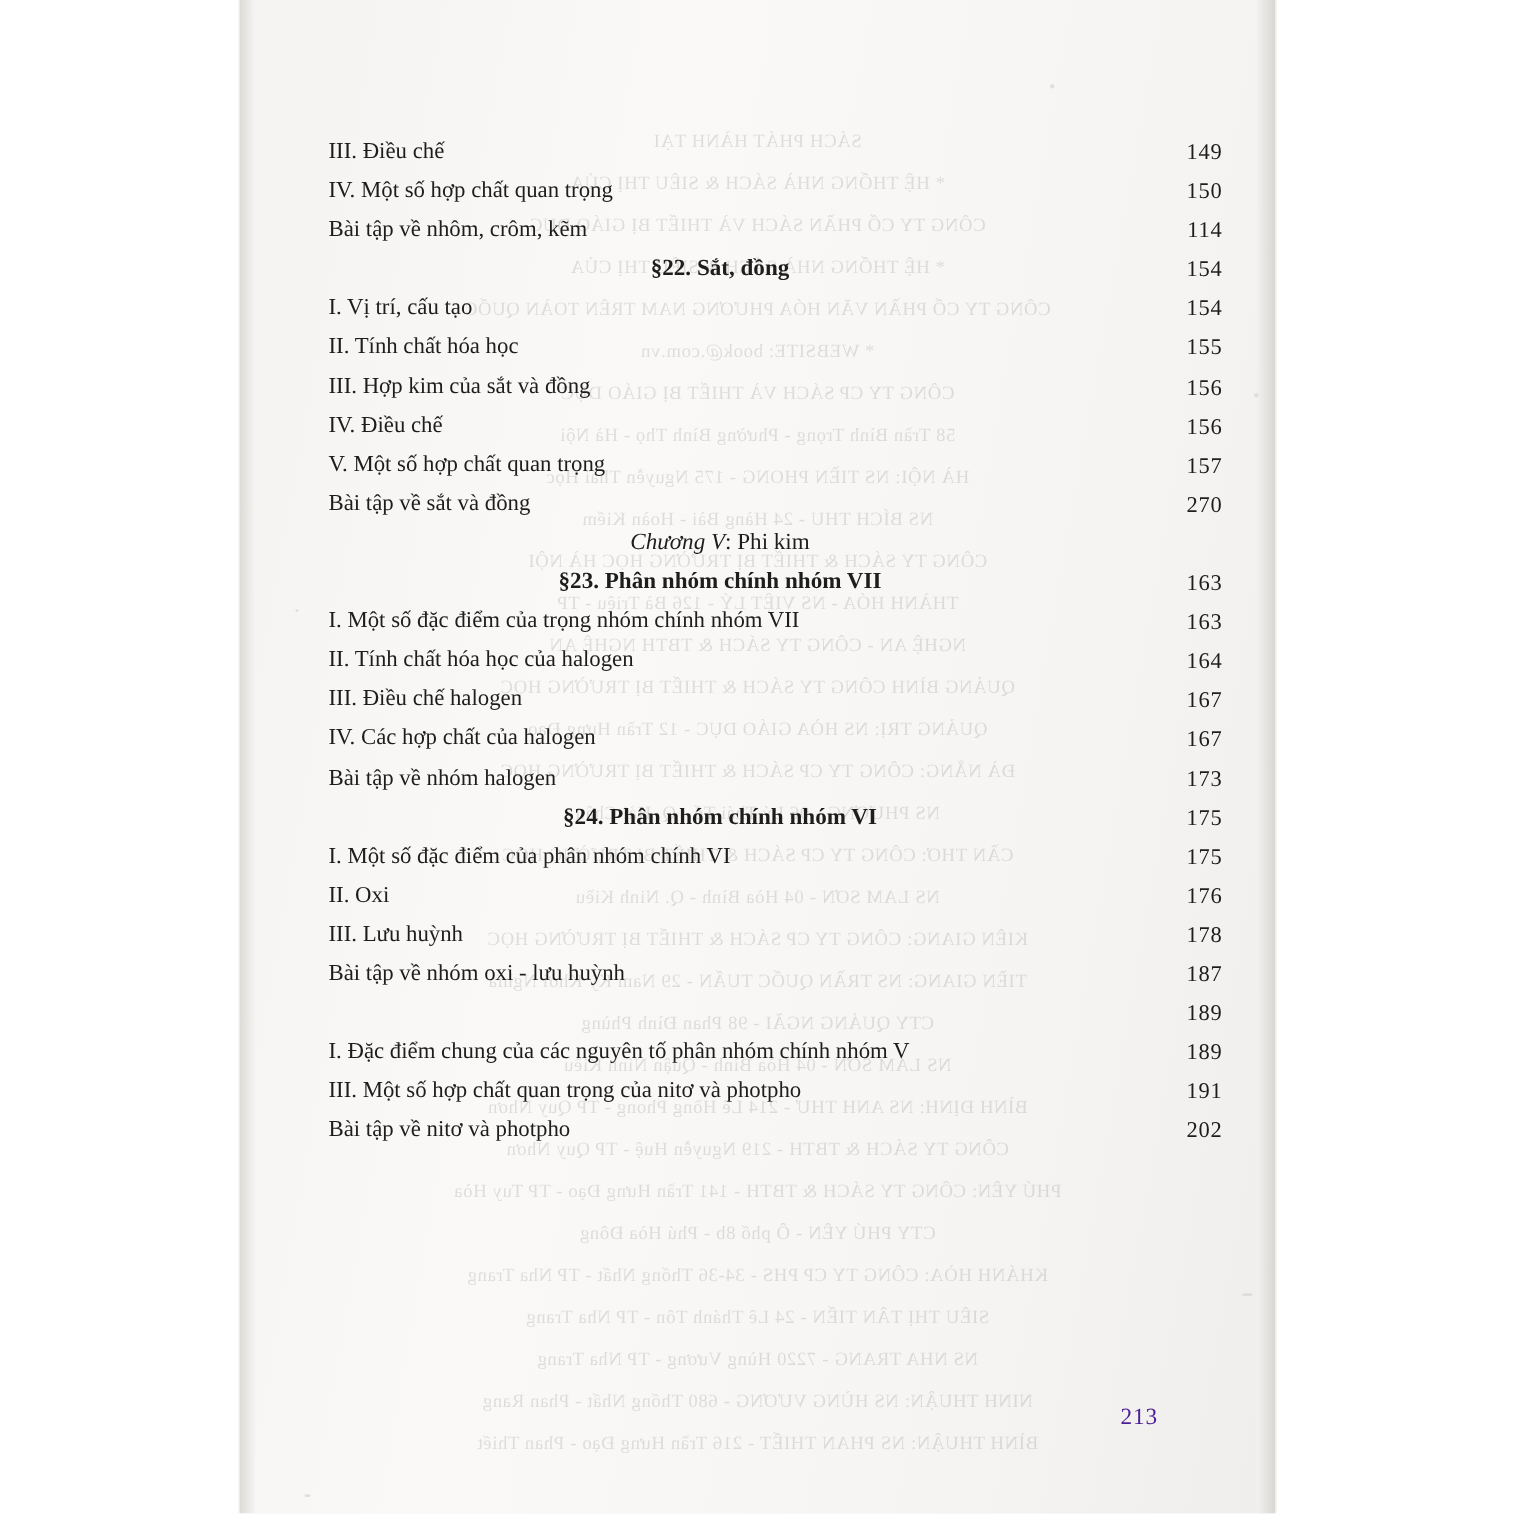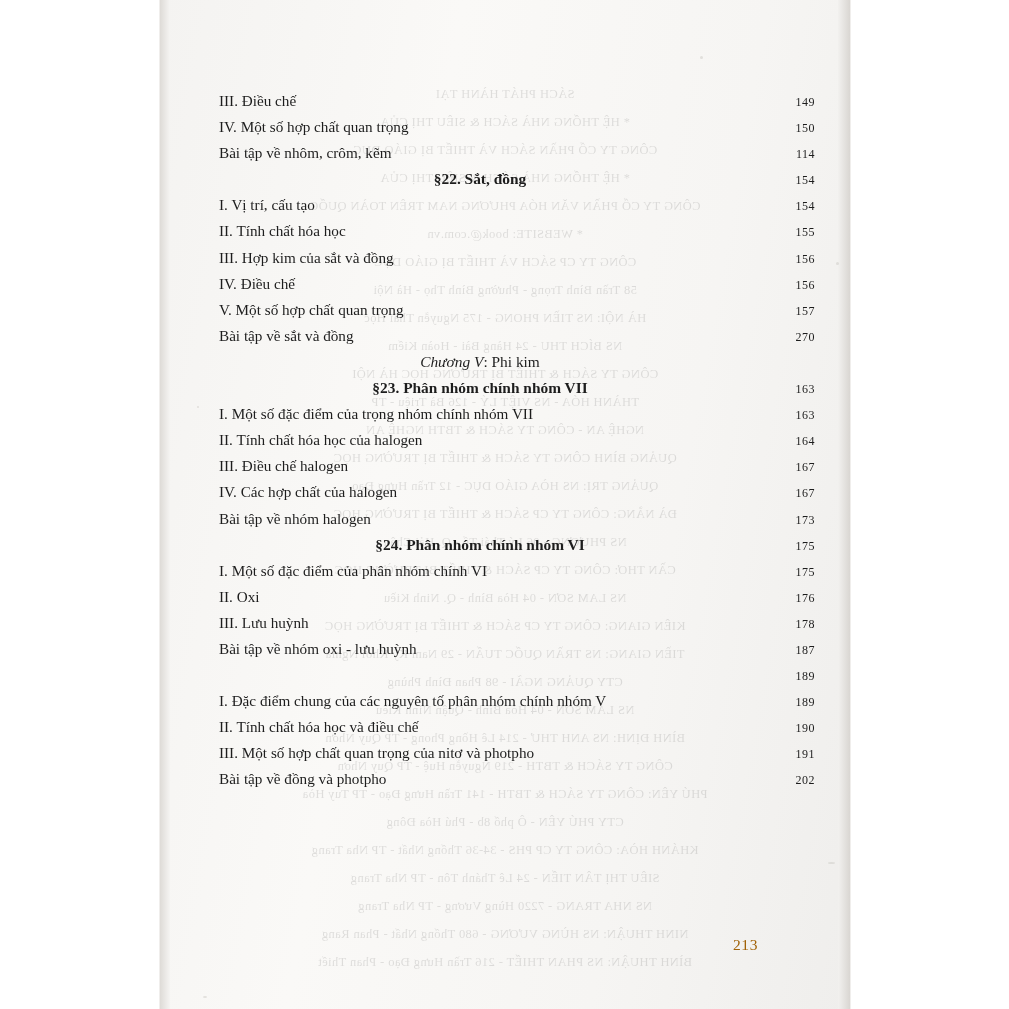--- a/index.html
+++ b/index.html
@@ -89,21 +89,21 @@
     left: 0;
     top: 0;
     font-size: 15.2px;
     line-height: 22px;
     white-space: nowrap;
   }
   .page-num {
     position: absolute;
     right: 0;
     top: 1px;
-    font-size: 12px;
+    font-size: 15px;
     line-height: 22px;
     letter-spacing: 0.5px;
   }
   .row.indent .label { left: 14px; }
   .row.heading .label {
     left: 0;
     right: 68px;
     width: 550px;
     text-align: center;
     font-weight: bold;
@@ -114,24 +114,24 @@
     right: 60px;
     width: 550px;
     text-align: center;
     font-size: 15.4px;
   }
   .row.chapter .label .chap-it { font-style: italic; }
   .row.chapter .label .chap-b { font-weight: normal; }
 
   .folio {
     position: absolute;
-    right: 92px;
+    right: 78px;
     bottom: 55px;
     font-size: 15.5px;
-    color: #a16207;
+    color: #4c1d95;
     letter-spacing: 0.6px;
   }
 
   
   .speck {
     position: absolute;
     background: #cfcdc9;
     border-radius: 50%;
     opacity: .55;
   }
@@ -270,29 +270,25 @@
           <div class="page-num">187</div>
         </div>
         <div class="row heading">
           <div class="page-num">189</div>
         </div>
         <div class="row indent">
           <div class="label">I. Đặc điểm chung của các nguyên tố phân nhóm chính nhóm V</div>
           <div class="page-num">189</div>
         </div>
         <div class="row indent">
-          <div class="label">II. Tính chất hóa học và điều chế</div>
-          <div class="page-num">190</div>
-        </div>
-        <div class="row indent">
           <div class="label">III. Một số hợp chất quan trọng của nitơ và photpho</div>
           <div class="page-num">191</div>
         </div>
         <div class="row indent">
-          <div class="label">Bài tập về đồng và photpho</div>
+          <div class="label">Bài tập về nitơ và photpho</div>
           <div class="page-num">202</div>
         </div>
       </div>
     <div class="folio">213</div>
   </div>
 
   <div class="speck" style="left:700px; top:56px;  width:3px; height:3px;"></div>
   <div class="speck" style="left:836px; top:262px; width:3px; height:3px;"></div>
   <div class="speck" style="left:197px; top:406px; width:2px; height:2px;"></div>
   <div class="speck" style="left:828px; top:862px; width:7px; height:2px;"></div>

